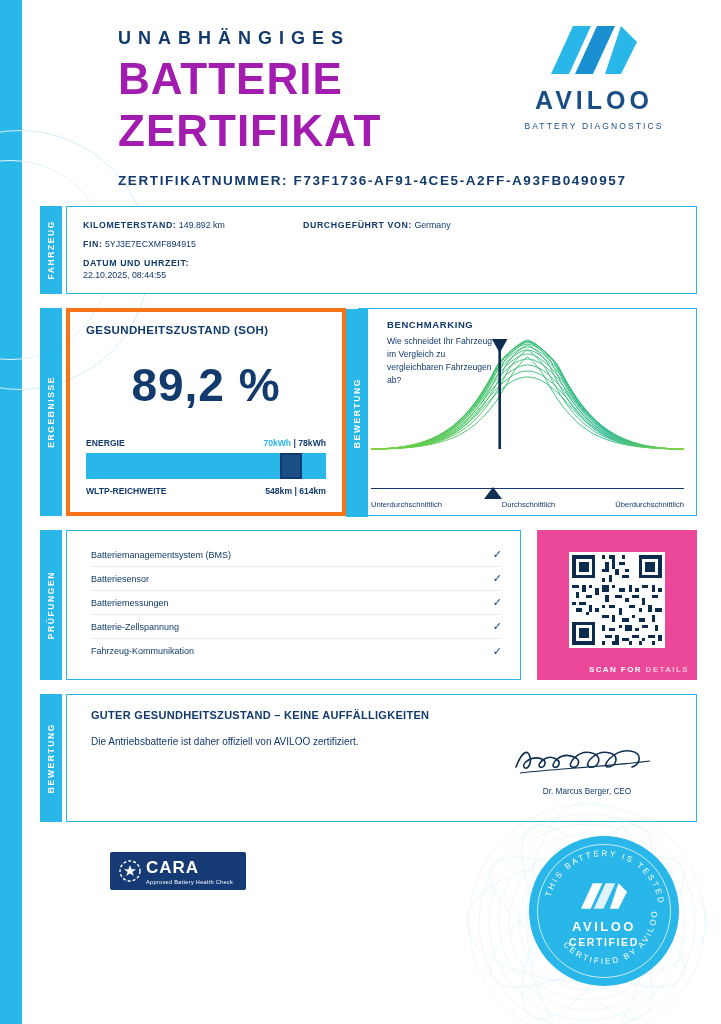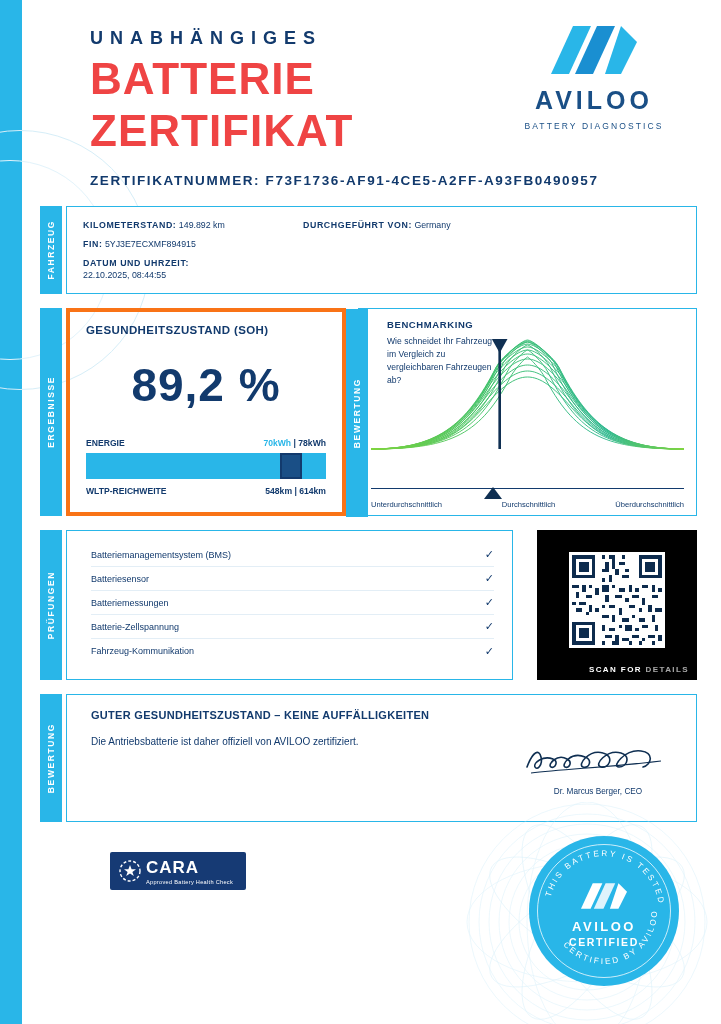--- a/index.html
+++ b/index.html
@@ -29,30 +29,30 @@
     position: absolute; left: -90px; top: 160px; width: 200px; height: 200px;
     border: 1px solid #e2f3fb; border-radius: 50%;
   }
   .content {
     position: absolute; left: 22px; top: 0; width: 699px; height: 1024px;
   }
 
   
   .header {
     position: relative;
-    padding: 16px 30px 0 68px;
+    padding: 16px 30px 0 96px;
     height: 200px;
   }
   .kicker {
     font-size: 18px; letter-spacing: 7px; font-weight: bold;
     color: #123a6d; margin-top: 12px;
   }
   .title {
     font-size: 44px; line-height: 44px; font-weight: bold;
-    color: #ef4444; letter-spacing: 1px; margin-top: 8px;
+    color: #a21caf; letter-spacing: 1px; margin-top: 8px;
   }
   .certnum {
     margin-top: 20px; font-size: 13.5px; letter-spacing: 1.6px;
     color: #123a6d; font-weight: bold;
   }
   .certnum .num { font-weight: bold; }
   .logo {
     position: absolute; right: 42px; top: 22px; width: 170px; text-align: center;
   }
   .logo-mark { height: 56px; }
@@ -131,47 +131,47 @@
   .bench-axis {
     position: absolute; left: 12px; right: 12px; bottom: 26px; height: 1px; background: #123a6d;
   }
   .bench-legend {
     position: absolute; left: 12px; right: 12px; bottom: 6px;
     display: flex; justify-content: space-between; font-size: 7.6px; color: #123a6d;
   }
 
   
   .checks { margin-top: 14px; height: 150px; }
-  .checks-wrap { display: flex; gap: 24px; height: 150px; }
+  .checks-wrap { display: flex; gap: 16px; height: 150px; }
   .checks-box { flex: 1; border: 1px solid #29b6e8; padding: 12px 18px 8px 24px; }
   .check-row {
     display: flex; align-items: center; justify-content: space-between;
     font-size: 9px; color: #123a6d; height: 24px;
     border-bottom: 1px solid #e3eef6;
   }
   .check-row:last-child { border-bottom: none; }
   .check-mark { font-size: 11px; color: #123a6d; }
   .qr-box {
-    width: 160px; background: #000000; position: relative;
+    width: 160px; background: #ec4899; position: relative;
     display: flex; align-items: center; justify-content: center;
   }
   .qr-inner { width: 96px; height: 96px; background:#fff; margin-bottom: 10px; }
   .qr-text {
     position: absolute; right: 8px; bottom: 6px;
     font-size: 8px; letter-spacing: 1.4px; color: #fff; font-weight: bold;
   }
   .qr-text .dim { opacity: .65; }
 
   
   .evaluation { margin-top: 14px; height: 128px; }
   .eval-box { border: 1px solid #29b6e8; height: 128px; padding: 14px 20px 10px 24px; position: relative; }
   .eval-head { font-size: 11px; font-weight: bold; color: #123a6d; letter-spacing: .3px; }
   .eval-p { font-size: 8.6px; color: #123a6d; line-height: 13.5px; margin-top: 14px; width: 460px; }
   .eval-p2 { font-size: 10px; color: #123a6d; line-height: 13.5px; margin-top: 14px; width: 460px; }
-  .sign-wrap { position: absolute; right: 13px; top: 48px; width: 170px; text-align: center; }
+  .sign-wrap { position: absolute; right: 24px; top: 48px; width: 170px; text-align: center; }
   .sign-name { font-size: 8.2px; color: #123a6d; margin-top: 6px; }
 
   
   .footer { position: relative; height: 150px; margin: 10px 24px 0 44px; }
   .cara {
     position: absolute; left: 44px; top: 20px; width: 136px; height: 38px;
     background: #163a74; border-radius: 2px; color: #fff;
     display: flex; align-items: center; padding-left: 8px;
   }
   .cara-text { font-size: 17px; font-weight: bold; letter-spacing: 1px; margin-top: 29px; }

